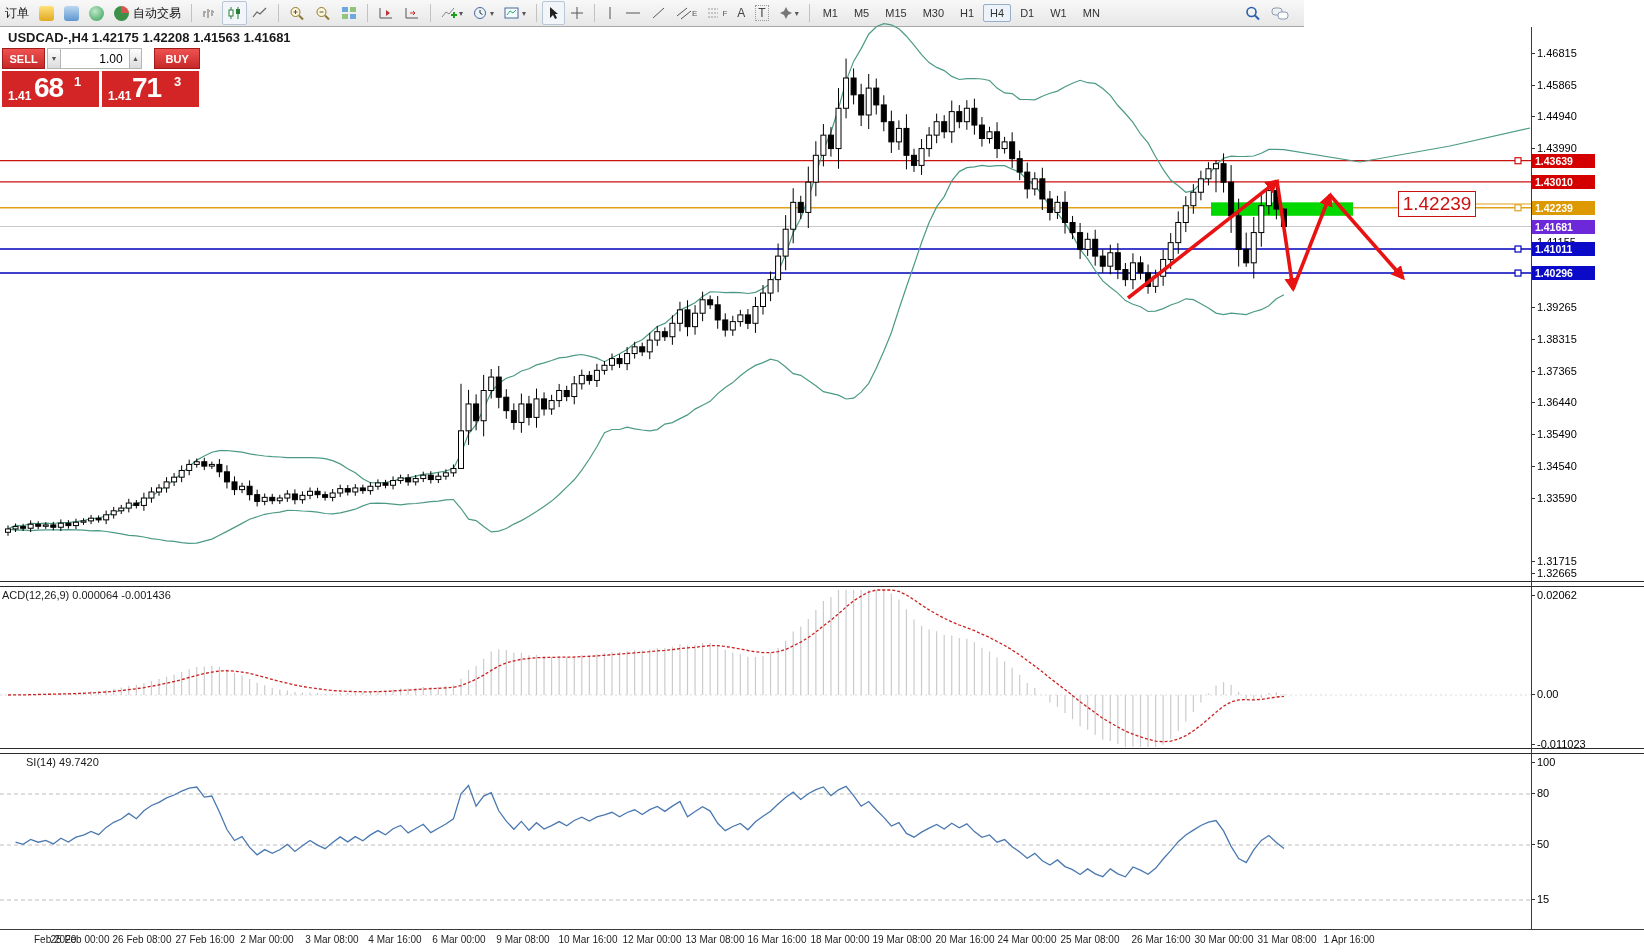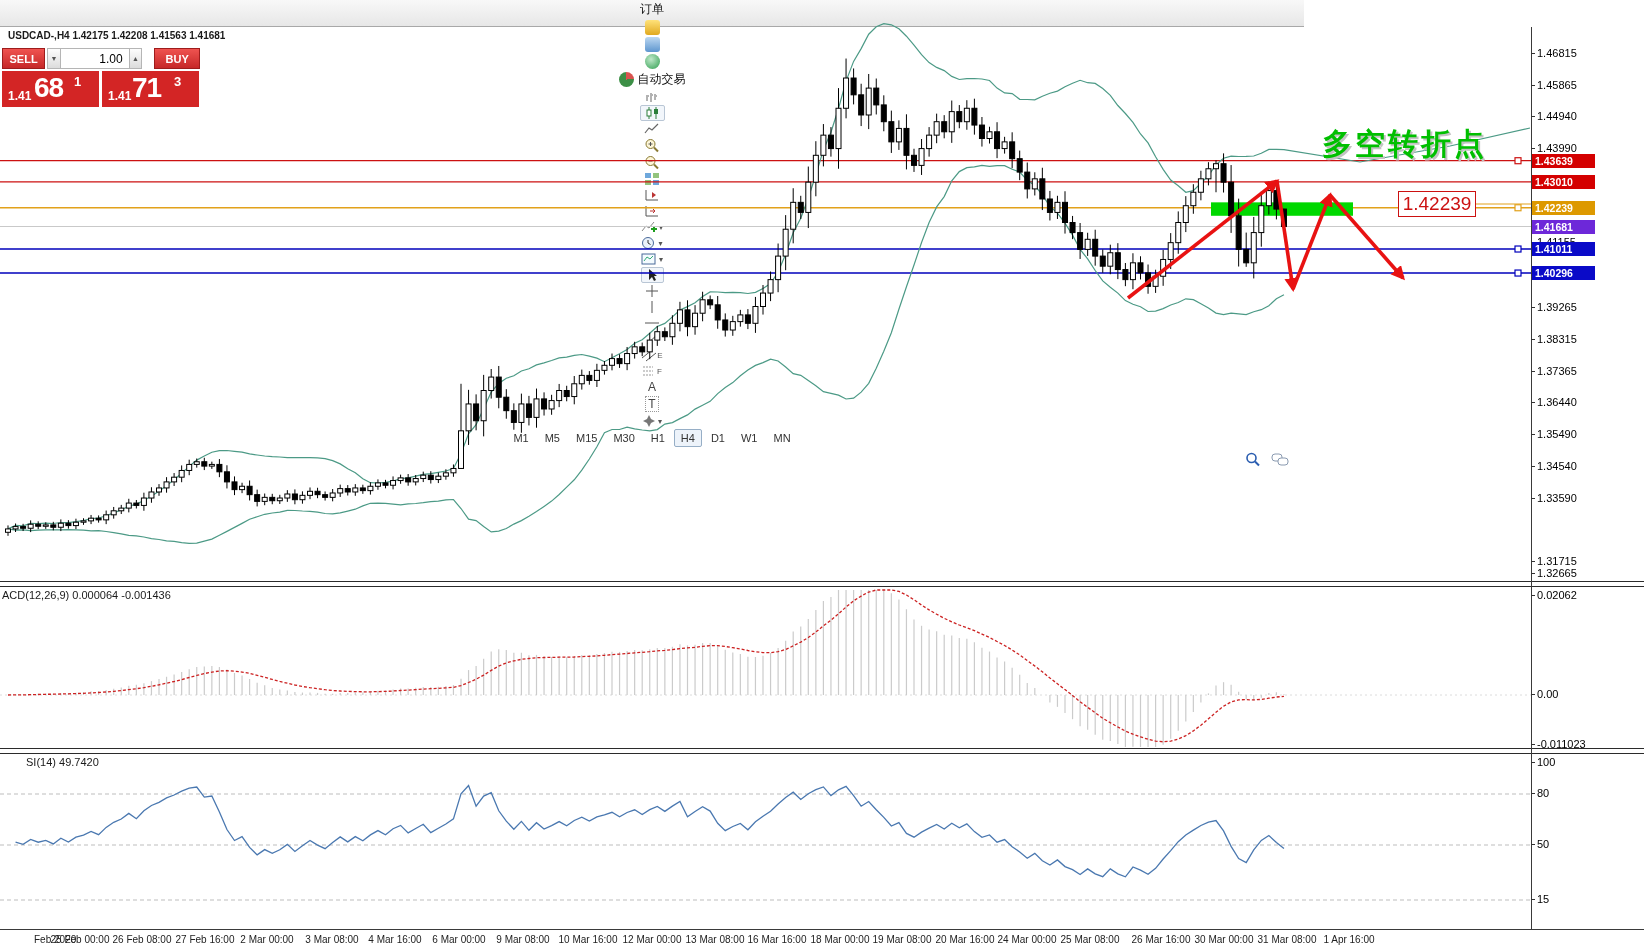--- a/index.html
+++ b/index.html
@@ -2,34 +2,34 @@
 <html><head>
 <meta charset="utf-8">
 <style>
   html,body{margin:0;padding:0;background:#fff;}
   body{width:1644px;height:952px;overflow:hidden;font-family:"Liberation Sans",sans-serif;position:relative;}
   #app{position:absolute;inset:0;background:#fff;}
 
   
   #toolbar{position:absolute;left:0;top:0;width:1304px;height:26px;
     background:linear-gradient(#f8f8f8,#e7e7e7);border-bottom:1px solid #a8a8a8;
-    display:flex;align-items:center;font-size:12px;color:#222;flex-direction:column;}
+    display:flex;align-items:center;font-size:12px;color:#222;}
   .tbtn{height:22px;display:flex;align-items:center;padding:0 4px;border:1px solid transparent;border-radius:2px;cursor:default;}
   .tbtn.boxed{border:1px solid #b9c6d5;background:#f2f6fb;}
   .sep{width:1px;height:18px;background:#c2c2c2;margin:0 5px;}
   .caret{font-size:8px;color:#555;margin-left:2px;}
   .cjk{font-size:12px;color:#111;}
   .sqicon{width:15px;height:15px;border-radius:3px;display:inline-block;}
   .tf{padding:2px 6px;font-size:11px;color:#333;border:1px solid transparent;margin:0 1px;border-radius:2px;}
   .tf.active{border:1px solid #96aec6;background:#edf3fa;}
   .letter{font-size:12px;color:#444;}
   .tright{margin-left:auto;display:flex;align-items:center;margin-right:10px;}
 
   
-  #chart-title{position:absolute;left:8px;top:30px;font-size:10px;font-weight:bold;color:#1a1a1a;}
+  #chart-title{position:absolute;left:8px;top:30px;font-size:13px;font-weight:bold;color:#1a1a1a;}
   .pane-sep{position:absolute;left:0;width:1644px;height:4px;border-top:1px solid #2b2b2b;border-bottom:1px solid #2b2b2b;background:#fff;}
   #axis-vline{position:absolute;left:1531px;top:27px;width:1px;height:902px;background:#3a3a3a;}
   #bottom-line{position:absolute;left:0;top:929px;width:1644px;height:1px;background:#3a3a3a;}
   .tick{position:absolute;left:1537px;font-size:11px;color:#000;white-space:nowrap;}
   .tick:before{content:"";position:absolute;left:-6px;top:6px;width:4px;height:1px;background:#333;}
   .badge{position:absolute;left:1532px;width:60px;height:14px;font-size:10.5px;font-weight:bold;
     line-height:14px;padding-left:3px;white-space:nowrap;}
   .datelbl{position:absolute;top:934px;font-size:10px;color:#222;white-space:nowrap;transform:translateX(-50%);}
   .datelbl.left{transform:none;}
   .indlabel{position:absolute;left:2px;font-size:11px;color:#1a1a1a;white-space:nowrap;}
@@ -817,21 +817,20 @@
   </div>
 
   <div class="pane-sep" style="top:581px;"></div>
   <div class="pane-sep" style="top:748px;"></div>
   <div id="axis-vline"></div>
   <div id="bottom-line"></div>
 
   <div class="indlabel" style="top:589px;">ACD(12,26,9) 0.000064 -0.001436</div>
   <div class="indlabel" style="top:756px;margin-left:24px;">SI(14) 49.7420</div>
 
-  <div id="turning-point">多空转折点</div>
   <div id="price-callout">1.42239</div>
 
   <div id="axis-col">
       <div class="tick" style="top: 47px;">1.46815</div>
       <div class="tick" style="top: 79px;">1.45865</div>
       <div class="tick" style="top: 110px;">1.44940</div>
       <div class="tick" style="top: 142px;">1.43990</div>
       <div class="tick" style="top: 173px;">1.43045</div>
       <div class="tick" style="top: 204px;">1.42100</div>
       <div class="tick" style="top: 236px;">1.41155</div>

